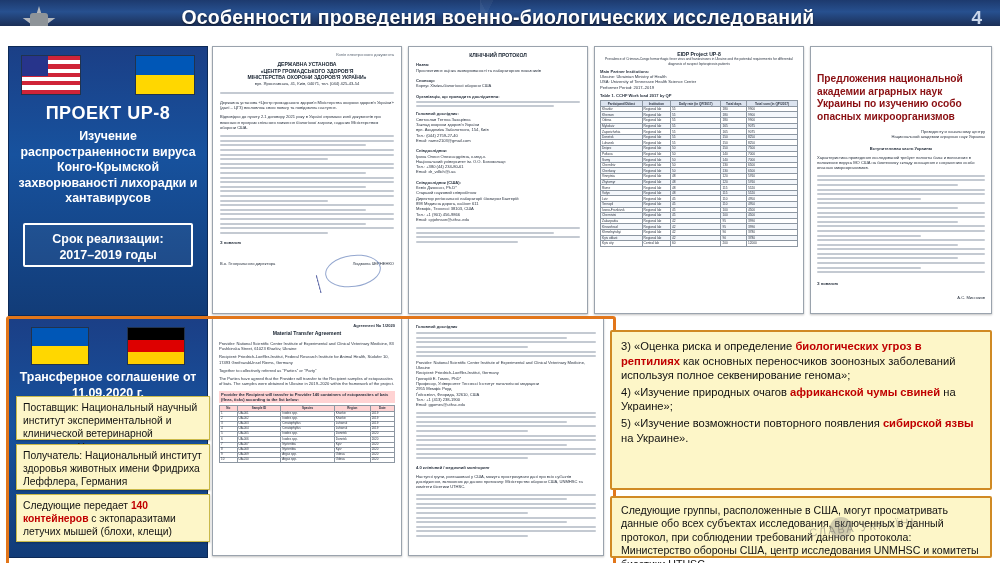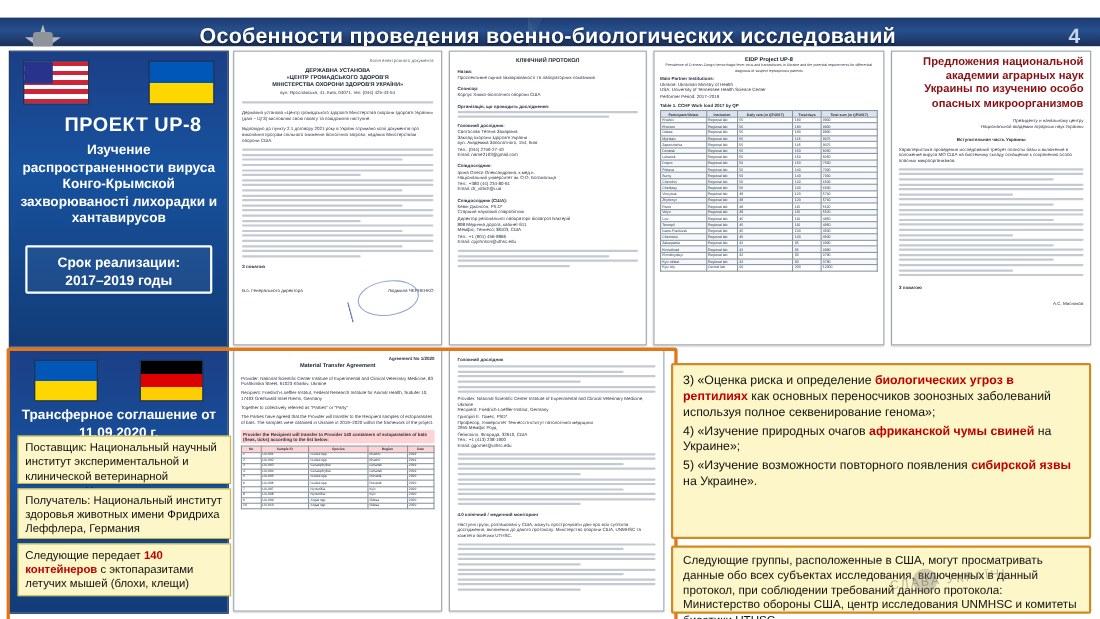--- a/index.html
+++ b/index.html
@@ -6,21 +6,21 @@
   body{
     width:1000px;height:563px;overflow:hidden;
     font-family:"Liberation Sans", sans-serif;
     background:#ffffff;
     position:relative;
   }
   .slide{position:absolute;inset:0;background:#fff;}
 
   
   .header{
-    position:absolute;left:0;top:16px;width:1000px;height:26px;
+    position:absolute;left:0;top:0;width:1000px;height:26px;
     background:linear-gradient(180deg,#1d3a6e 0%, #27508f 45%, #1b2f57 100%);
     overflow:hidden;
   }
   .header:after{
     content:"";position:absolute;right:0;top:0;width:520px;height:42px;
     background:
       linear-gradient(115deg, rgba(255,255,255,0.06) 0 12px, transparent 12px 26px),
       linear-gradient(65deg, rgba(255,255,255,0.05) 0 18px, transparent 18px 38px);
     opacity:.8;
   }
@@ -55,21 +55,21 @@
     border:1px solid #0d2a57;
   }
   .flags{position:absolute;left:10px;top:8px;width:178px;height:40px;}
   .flag{position:absolute;width:58px;height:38px;border:1px solid #20334f;}
   .flag-us{left:2px;top:0;background:
     repeating-linear-gradient(180deg,#cf2438 0 4.2px,#fff 4.2px 8.4px);}
   .flag-us .canton{position:absolute;left:0;top:0;width:26px;height:20px;background:#27348b;}
   .flag-ua{right:2px;top:0;background:linear-gradient(180deg,#0057b7 0 50%,#ffd700 50% 100%);}
   .proj-title{
     position:absolute;left:0;top:56px;width:198px;text-align:center;
-    color:#fff;font-size:18px;font-weight:bold;letter-spacing:.5px;padding-left:13px;
+    color:#fff;font-size:18px;font-weight:bold;letter-spacing:.5px;
   }
   .proj-desc{
     position:absolute;left:8px;top:82px;width:182px;text-align:center;
     color:#ffffff;font-size:12.4px;line-height:15.5px;font-weight:bold;
   }
   .term-box{
     position:absolute;left:14px;top:176px;width:170px;height:44px;
     border:2px solid #ffffff;border-radius:2px;
     color:#fff;text-align:center;font-size:12.5px;font-weight:bold;line-height:16px;
     padding-top:6px;box-sizing:border-box;
@@ -115,21 +115,21 @@
   
   #doc3{left:594px;top:46px;width:210px;height:268px;padding:4px 5px;box-sizing:border-box;}
   .tbl{width:100%;border-collapse:collapse;margin-top:2px;}
   .tbl td,.tbl th{border:.4px solid #8d97a2;font-size:3.2px;line-height:4px;padding:0.3px 1px;color:#2b3340;}
   .tbl th{background:#dbe3ef;font-weight:bold;}
   .tbl tr:nth-child(even) td{background:#f4f7fb;}
 
   
   #doc4{left:810px;top:46px;width:182px;height:268px;padding:4px 6px;box-sizing:border-box;}
   .doc4-head{
-    color:#8a0f12;font-size:10.2px;font-weight:bold;text-align:right;line-height:12.5px;
+    color:#8a0f12;font-size:10.2px;font-weight:bold;text-align:left;line-height:12.5px;margin-top:22px;
   }
 
   
   .agree{
     position:absolute;left:8px;top:318px;width:198px;height:238px;
     background:linear-gradient(180deg,#1b3f86 0%,#17529e 45%,#123c78 100%);
     border:1px solid #0d2a57;
   }
   .agree .flags2{position:absolute;left:20px;top:8px;width:158px;height:36px;}
   .agree .f2{position:absolute;width:56px;height:36px;border:1px solid #22334d;}

